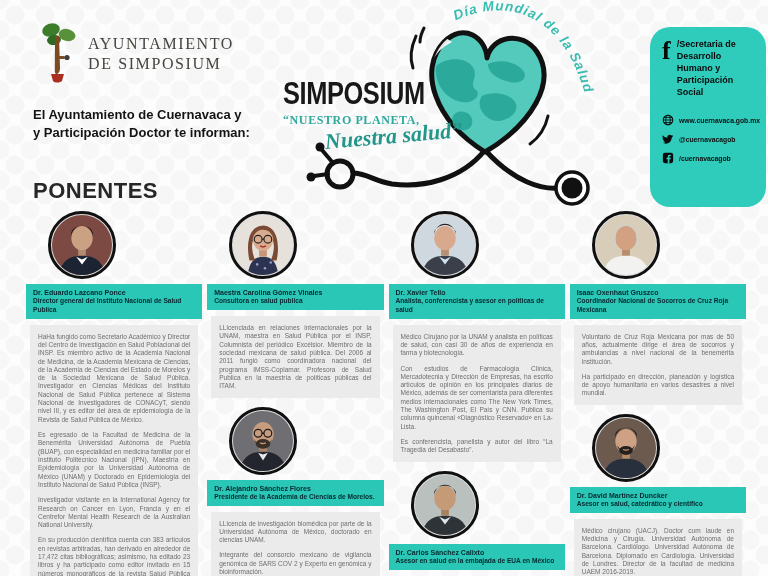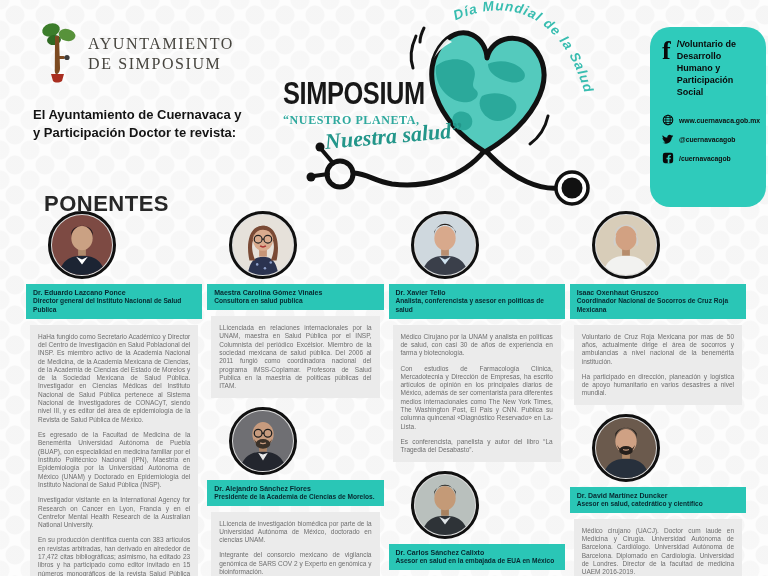--- a/index.html
+++ b/index.html
@@ -13,22 +13,22 @@
     font-family:"Liberation Sans", sans-serif;
   }
   
   .logo-wrap{position:absolute;left:38px;top:20px;display:flex;align-items:flex-start;justify-content:center;}
   .logo-tree{width:40px;height:66px;}
   .logo-text{margin-left:10px;margin-top:14px;font-family:"Liberation Serif",serif;
     font-size:16px;letter-spacing:1.6px;color:#46443e;line-height:1.25;white-space:nowrap;}
   .intro{position:absolute;left:33px;top:106px;width:250px;font-size:13px;font-weight:700;
     color:#141414;line-height:1.4;}
   .intro .xb{font-weight:800;}
-  .ponentes{position:absolute;left:33px;top:191px;font-size:22px;font-weight:900;
-    color:#272727;letter-spacing:0.5px;margin-left:11px;}
+  .ponentes{position:absolute;left:33px;top:178px;font-size:22px;font-weight:900;
+    color:#272727;letter-spacing:0.5px;}
   
   .center-art{position:absolute;left:276px;top:0px;width:356px;height:212px;}
   .simposium-block{position:absolute;left:283px;top:78px;width:170px;}
   .simposium-title{display:inline-block;font-size:31px;font-weight:900;color:#181818;
     letter-spacing:-0.5px;transform:scaleX(0.82);transform-origin:left;line-height:1;}
   .simposium-sub{font-family:"Liberation Serif",serif;font-size:12px;font-weight:700;
     color:#2fa99e;letter-spacing:0.6px;margin-top:4px;white-space:nowrap;}
   .simposium-script{font-family:"Liberation Serif",serif;font-style:italic;font-weight:700;
     font-size:22px;color:#23968a;margin-left:42px;margin-top:1px;transform:rotate(-5deg);
     transform-origin:left;white-space:nowrap;}
@@ -75,21 +75,21 @@
       <path d="M13 54 L26 54 L24 61 C21 63 17 63 15 61 Z" fill="#a92e20"></path>
     </svg>
     <div class="logo-text">
       <div>AYUNTAMIENTO</div>
       <div>DE SIMPOSIUM</div>
     </div>
   </div>
 
   <div class="intro">
     <div>El Ayuntamiento de Cuernavaca y</div>
-    <div><span>y Participación Doctor </span><span class="xb">te revista:</span></div>
+    <div><span>y Participación Doctor </span><span class="xb">te informan:</span></div>
   </div>
 
   <svg class="center-art" viewBox="0 0 356 212">
     <defs>
       <path id="arcT" d="M 176 22 C 238 -8 300 18 316 128" fill="none"></path>
       <clipPath id="heartClip">
         <path d="M209 152 C 158 120 142 70 168 42 C 188 22 210 38 211 58 C 216 36 246 30 261 52 C 281 82 256 124 209 152 Z"></path>
       </clipPath>
     </defs>
 
@@ -125,21 +125,21 @@
 
   <div class="simposium-block">
     <span class="simposium-title">SIMPOSIUM</span>
     <div class="simposium-sub">“NUESTRO PLANETA,</div>
     <div class="simposium-script">Nuestra salud”</div>
   </div>
 
   <div class="social-box">
     <div class="fb-row">
       <span class="fb-glyph">f</span>
-      <span class="fb-text">/Voluntario de Desarrollo Humano y Participación Social</span>
+      <span class="fb-text">/Secretaria de Desarrollo Humano y Participación Social</span>
     </div>
     <div class="contact-rows">
       <div class="c-row">
         <svg viewBox="0 0 14 14">
           <circle cx="7" cy="7" r="5.6" stroke="#0a0a0a" stroke-width="1.2" fill="none"></circle>
           <ellipse cx="7" cy="7" rx="2.6" ry="5.6" stroke="#0a0a0a" stroke-width="1" fill="none"></ellipse>
           <line x1="1.4" y1="7" x2="12.6" y2="7" stroke="#0a0a0a" stroke-width="1"></line>
           <line x1="2.2" y1="4" x2="11.8" y2="4" stroke="#0a0a0a" stroke-width="1"></line>
           <line x1="2.2" y1="10" x2="11.8" y2="10" stroke="#0a0a0a" stroke-width="1"></line>
         </svg>

